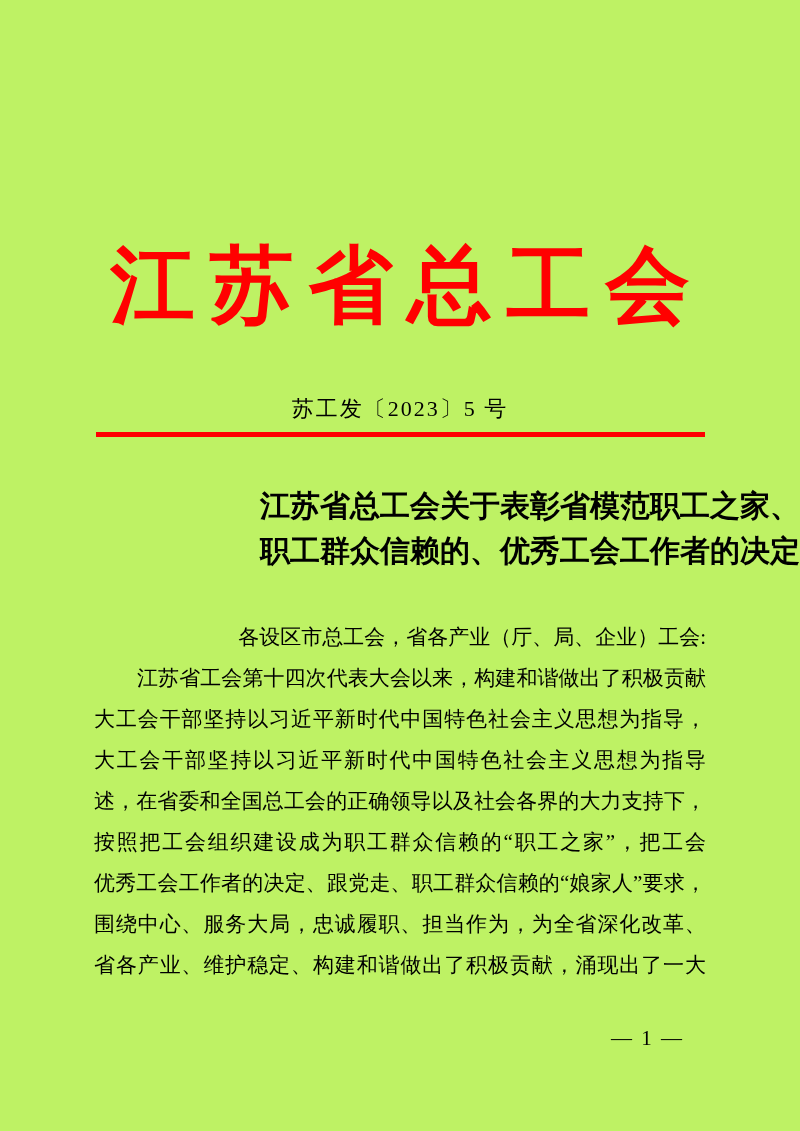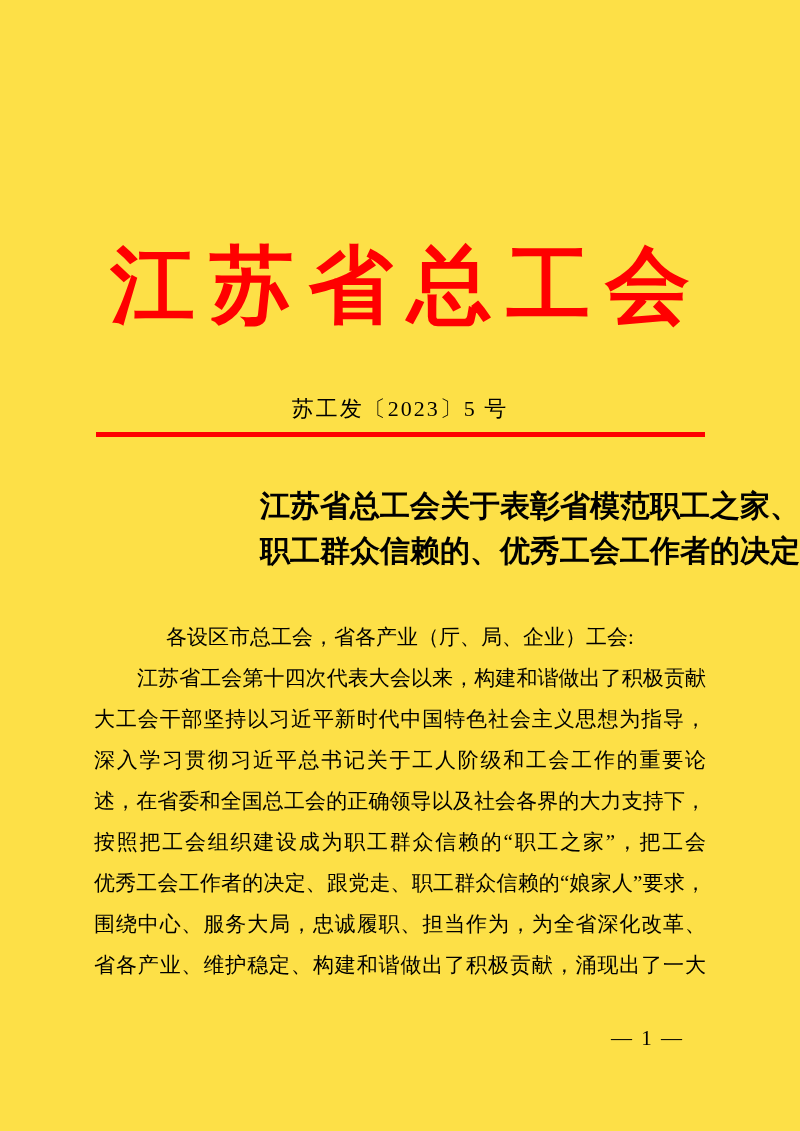--- a/index.html
+++ b/index.html
@@ -8,21 +8,21 @@
     width: 800px; height: 1131px;
     font-family: "Liberation Serif", "DejaVu Serif", serif;
     color: #000000;
     position: relative;
     overflow: hidden;
   }
   .page {
     position: absolute;
     left: 0; top: 0;
     width: 800px; height: 1131px;
-    background: #fde047;
+    background: #bef264;
   }
   .org-title {
     position: absolute;
     top: 242px; left: 0;
     width: 100%;
     text-align: center;
     font-size: 84px;
     font-weight: 700;
     color: #ff0000;
     letter-spacing: 15px;
@@ -58,21 +58,21 @@
   }
   .body-block {
     position: absolute;
     top: 617px; left: 94px;
     width: 612px;
     font-size: 21px;
     line-height: 41px;
     color: #000000;
   }
   .salutation {
-    text-align: center;
+    text-align: right;
     white-space: nowrap;
   }
   .body-line {
     text-align: justify;
     text-align-last: justify;
     text-justify: inter-character;
   }
   .body-line.indent {
     padding-left: 43px;
   }
@@ -98,21 +98,21 @@
 
   <div class="doc-title">
     <div>江苏省总工会关于表彰省模范职工之家、</div>
     <div>职工群众信赖的、优秀工会工作者的决定</div>
   </div>
 
   <div class="body-block">
     <div class="salutation">各设区市总工会，省各产业（厅、局、企业）工会:</div>
     <div class="body-line indent">江苏省工会第十四次代表大会以来，构建和谐做出了积极贡献</div>
     <div class="body-line">大工会干部坚持以习近平新时代中国特色社会主义思想为指导，</div>
-    <div class="body-line">深入学习贯彻习近平总书记关于工人阶级和工会工作的重要论</div>
+    <div class="body-line">大工会干部坚持以习近平新时代中国特色社会主义思想为指导</div>
     <div class="body-line">述，在省委和全国总工会的正确领导以及社会各界的大力支持下，</div>
     <div class="body-line">按照把工会组织建设成为职工群众信赖的“职工之家”，把工会</div>
     <div class="body-line">优秀工会工作者的决定、跟党走、职工群众信赖的“娘家人”要求，</div>
     <div class="body-line">围绕中心、服务大局，忠诚履职、担当作为，为全省深化改革、</div>
     <div class="body-line">省各产业、维护稳定、构建和谐做出了积极贡献，涌现出了一大</div>
   </div>
 
   <div class="page-number">— 1 —</div>
 
 </div>

